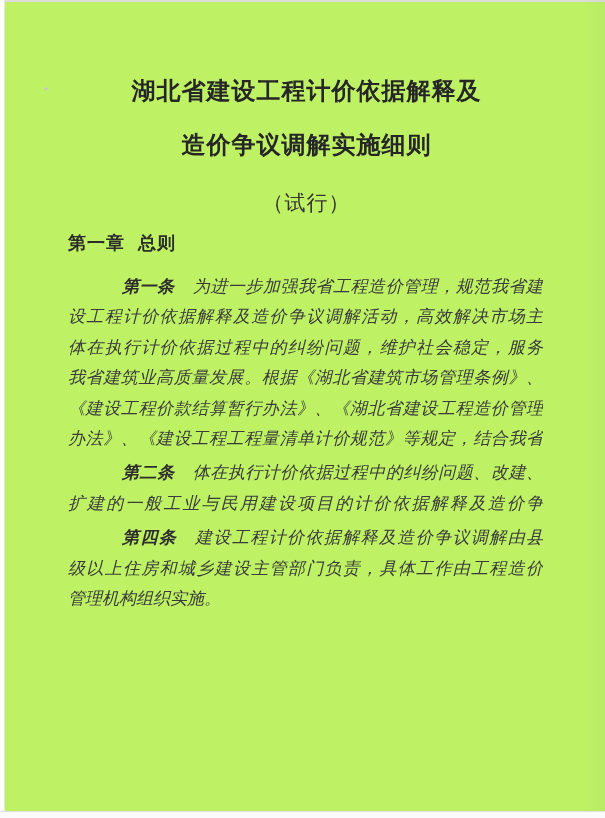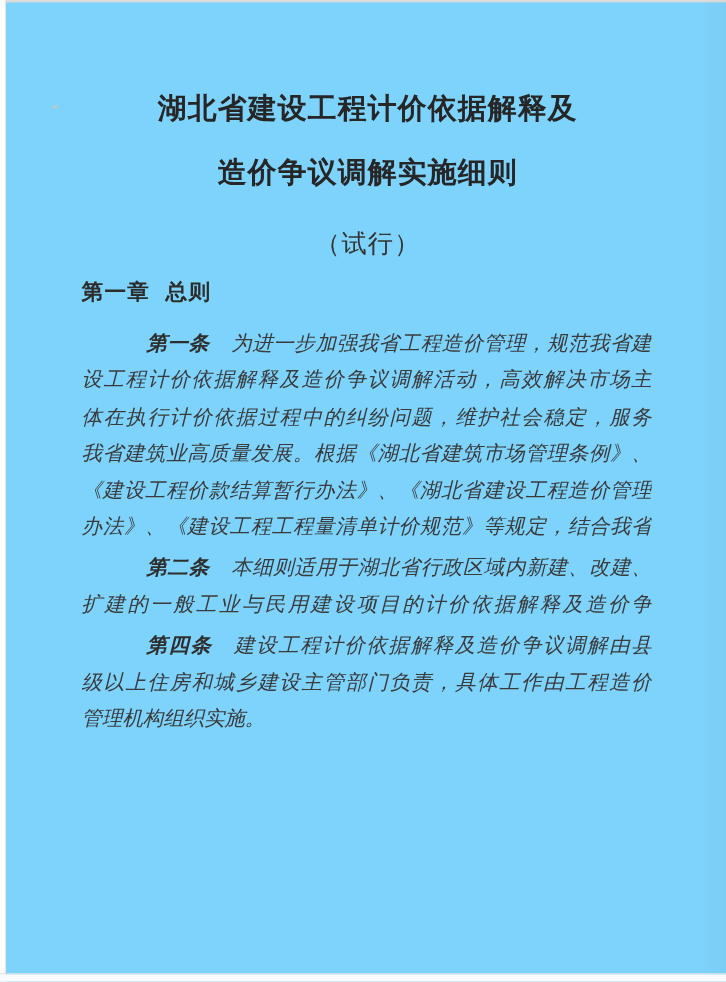--- a/index.html
+++ b/index.html
@@ -11,21 +11,21 @@
   }
   body {
     font-family: "Liberation Serif", "DejaVu Serif", serif;
     background: #fbfbfa;
     color: #3a3a3a;
   }
   .page {
     position: relative;
     width: 605px;
     height: 818px;
-    background: #7dd3fc;
+    background: #bef264;
   }
   
   .edge-top {
     position: absolute; top: 0; left: 0; right: 0; height: 2px;
     background: #dcdcda;
   }
   .edge-left {
     position: absolute; left: 0; top: 0; bottom: 0; width: 4px;
     background: #fdfdfc; border-right: 1px solid #e6e6e3;
   }
@@ -119,21 +119,21 @@
     <div class="articles" id="articles">
         <div class="article">
           <div class="line first"><span class="article-label">第一条</span><span>为进一步加强我省工程造价管理，规范我省建</span></div>
           <div class="line">设工程计价依据解释及造价争议调解活动，高效解决市场主</div>
           <div class="line">体在执行计价依据过程中的纠纷问题，维护社会稳定，服务</div>
           <div class="line">我省建筑业高质量发展。根据《湖北省建筑市场管理条例》、</div>
           <div class="line">《建设工程价款结算暂行办法》、《湖北省建设工程造价管理</div>
           <div class="line">办法》、《建设工程工程量清单计价规范》等规定，结合我省</div>
         </div>
         <div class="article">
-          <div class="line first"><span class="article-label">第二条</span><span>本细则适用于湖北省行政区域内新建、改建、</span></div>
+          <div class="line first"><span class="article-label">第二条</span><span>体在执行计价依据过程中的纠纷问题、改建、</span></div>
           <div class="line">扩建的一般工业与民用建设项目的计价依据解释及造价争</div>
         </div>
         <div class="article">
           <div class="line first"><span class="article-label">第四条</span><span>建设工程计价依据解释及造价争议调解由县</span></div>
           <div class="line">级以上住房和城乡建设主管部门负责，具体工作由工程造价</div>
           <div class="line last">管理机构组织实施。</div>
         </div>
       </div>
 
   </div>

